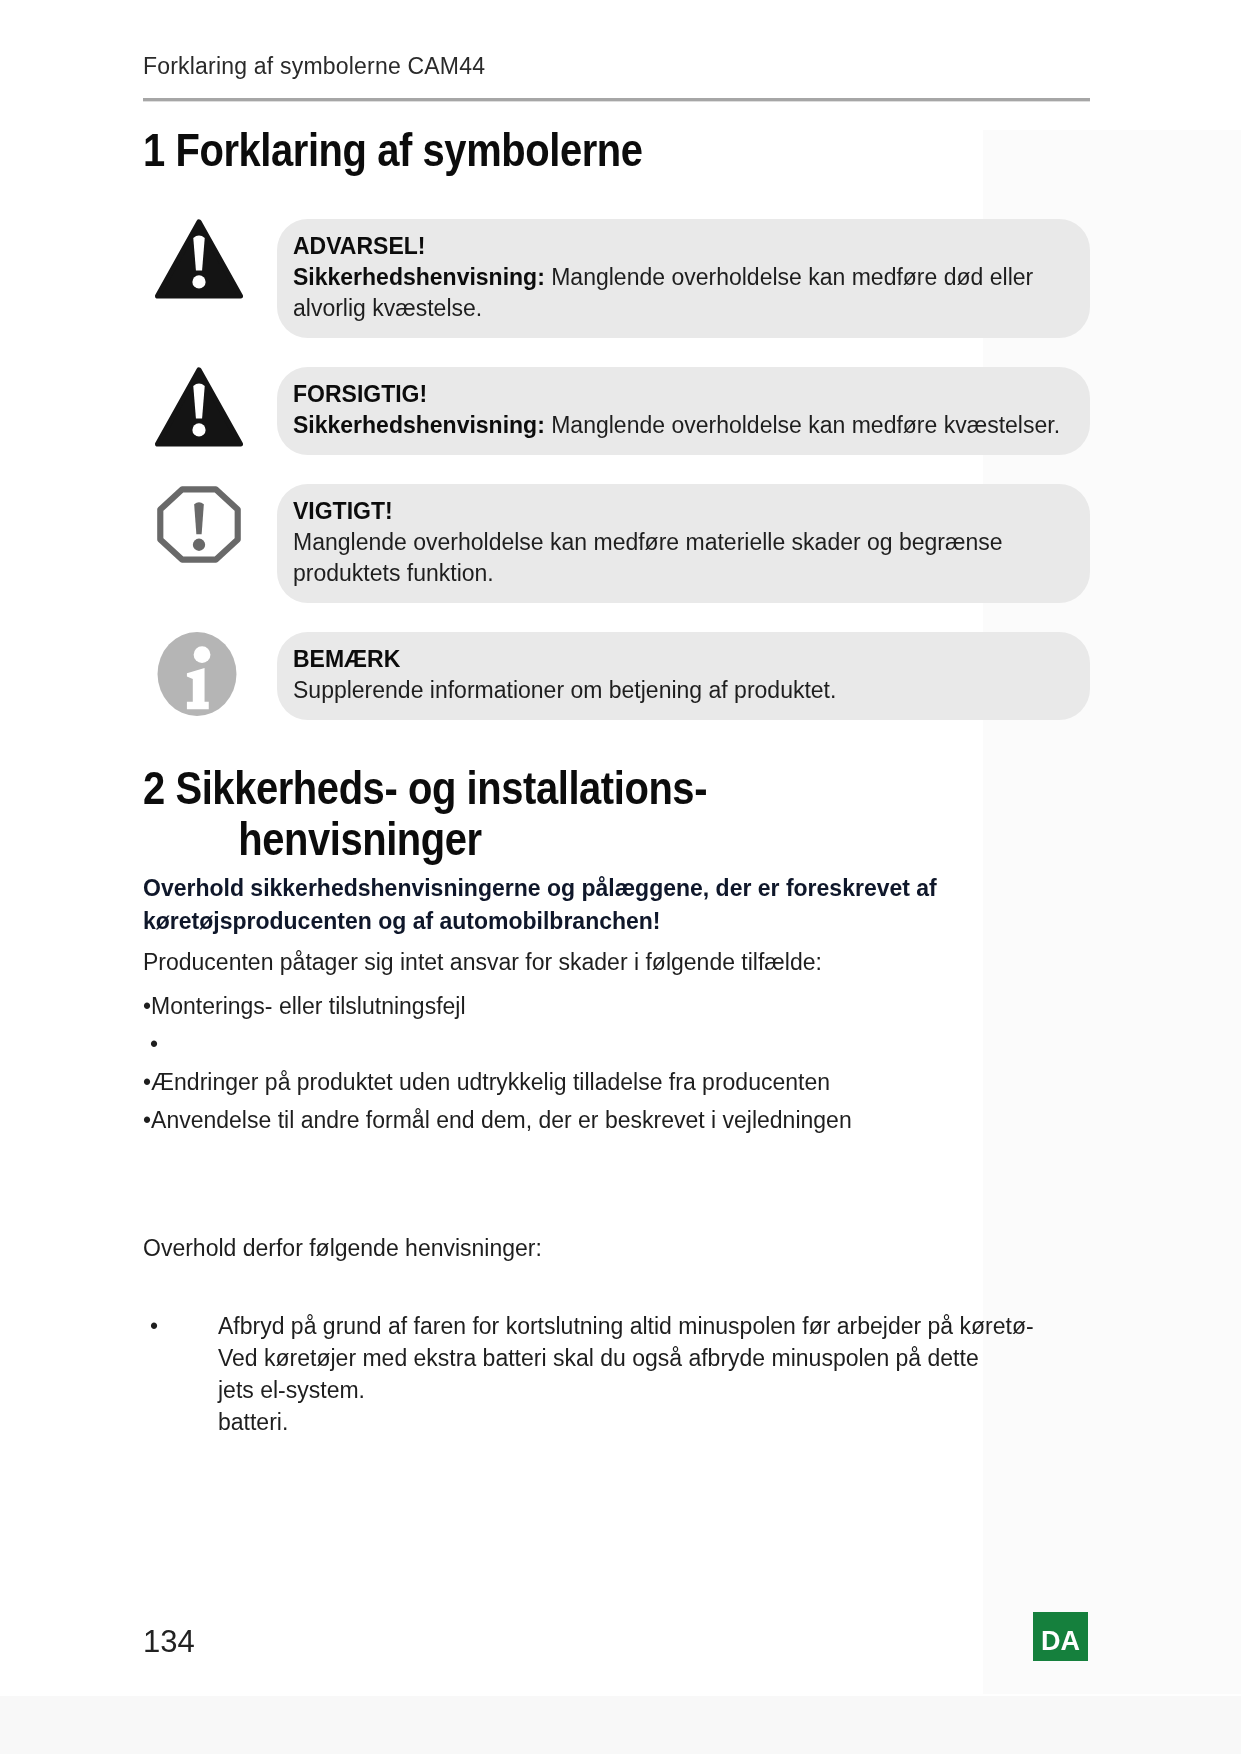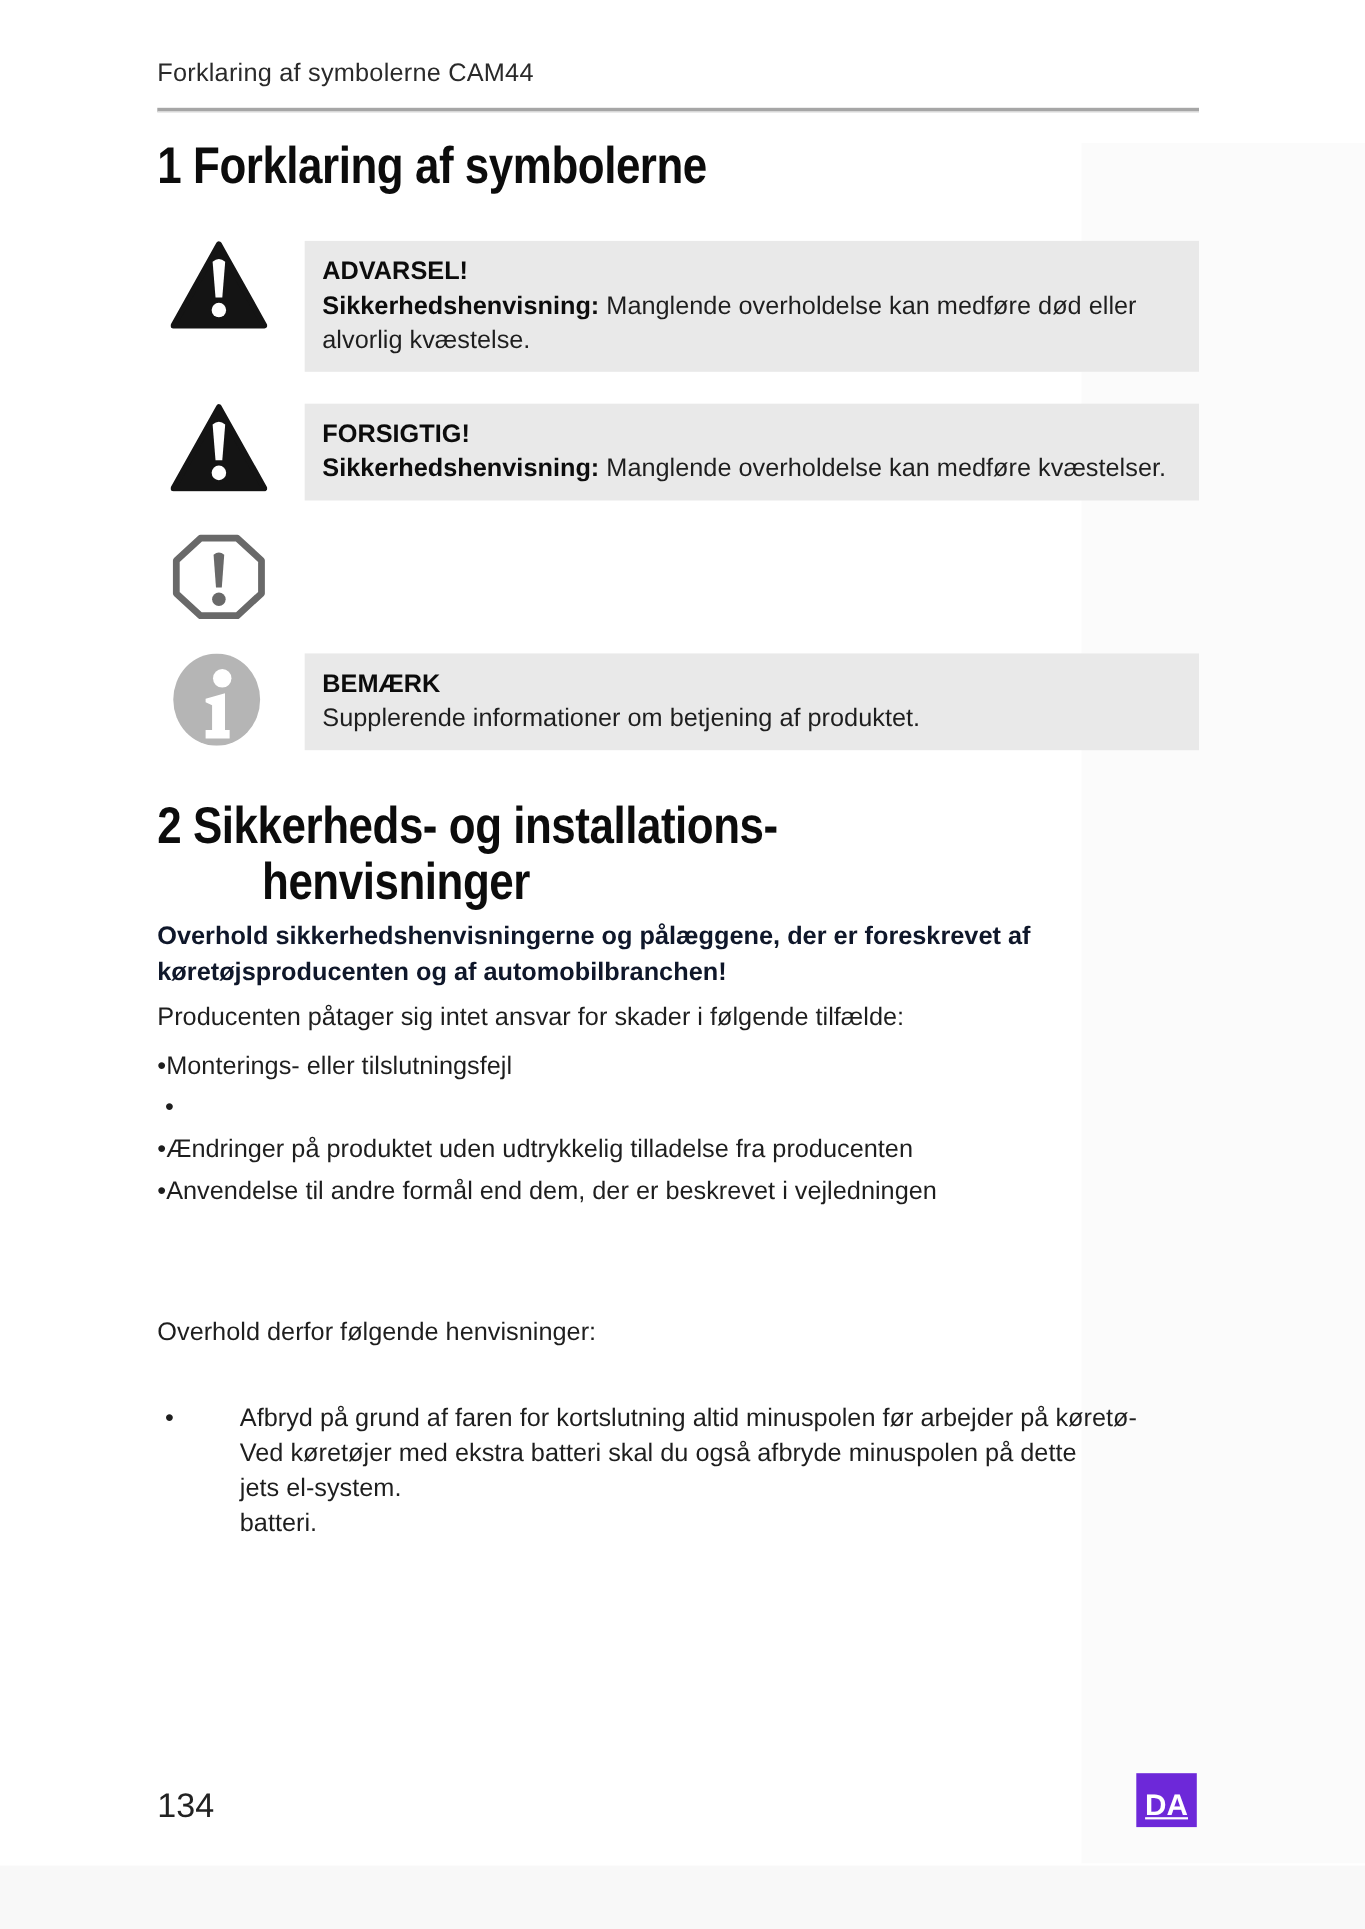--- a/index.html
+++ b/index.html
@@ -52,20 +52,21 @@
   .icon-col {
     flex: 0 0 134px;
     padding-left: 12px;
     box-sizing: border-box;
   }
   .notice-box {
     flex: 1 1 auto;
     background: #e9e9e9;
     padding: 12px 16px 14px 16px;
     box-sizing: border-box;
+    border-radius: 31px;
   }
   .notice-title {
     font-size: 23px;
     font-weight: 700;
     line-height: 31px;
     color: #0c0c0c;
   }
   .notice-text {
     font-size: 23px;
     line-height: 31px;
@@ -123,31 +124,30 @@
     justify-content: space-between;
     align-items: flex-end;
   }
   .page-number {
     font-size: 31px;
     line-height: 38px;
     color: #222222;
   }
   .lang-badge {
     width: 55px; height: 49px;
-    background: #6d28d9;
+    background: #15803d;
     display: flex;
     align-items: flex-end;
     justify-content: center;
     padding-bottom: 4px;
     box-sizing: border-box;
     color: #ffffff;
     font-size: 27px;
     font-weight: 700;
     letter-spacing: 0px;
-    text-decoration: underline;
   }
   .bottom-band {
     position: absolute;
     left: 0; right: 0; bottom: 0;
     height: 58px;
     background: #f8f8f8;
   }
   .right-tint {
     position: absolute;
     top: 130px; right: 0; bottom: 60px;
@@ -211,20 +211,26 @@
 
       <div class="notice-row">
         <div class="icon-col">
           <span>
             <svg width="88" height="81" viewBox="0 0 100 92">
               <path d="M31 6 L69 6 L94 29 L94 63 L69 86 L31 86 L6 63 L6 29 Z" fill="#ffffff" stroke="#696969" stroke-width="7" stroke-linejoin="round"></path>
               <path d="M44.5 23 Q50 18.5 55.5 23 L53 57 L47 57 Z" fill="#696969"></path>
               <circle cx="50" cy="69" r="7" fill="#696969"></circle>
             </svg>
           </span>
+        </div>
+        <div class="notice-box">
+          <div class="notice-title">VIGTIGT!</div>
+          <div class="notice-text">
+            <span>Manglende overholdelse kan medføre materielle skader og begrænse produktets funktion.</span>
+          </div>
         </div>
       </div>
 
       <div class="notice-row">
         <div class="icon-col">
           <span>
             <svg width="84" height="84" viewBox="0 0 100 100">
               <ellipse cx="50" cy="50" rx="47" ry="50" fill="#b5b5b5"></ellipse>
               <circle cx="56" cy="27" r="10" fill="#ffffff"></circle>
               <path d="M38 49 L59 43 L59 83 L64 83 L64 92 L38 92 L38 83 L45 83 L45 56 L38 53 Z" fill="#ffffff"></path>

